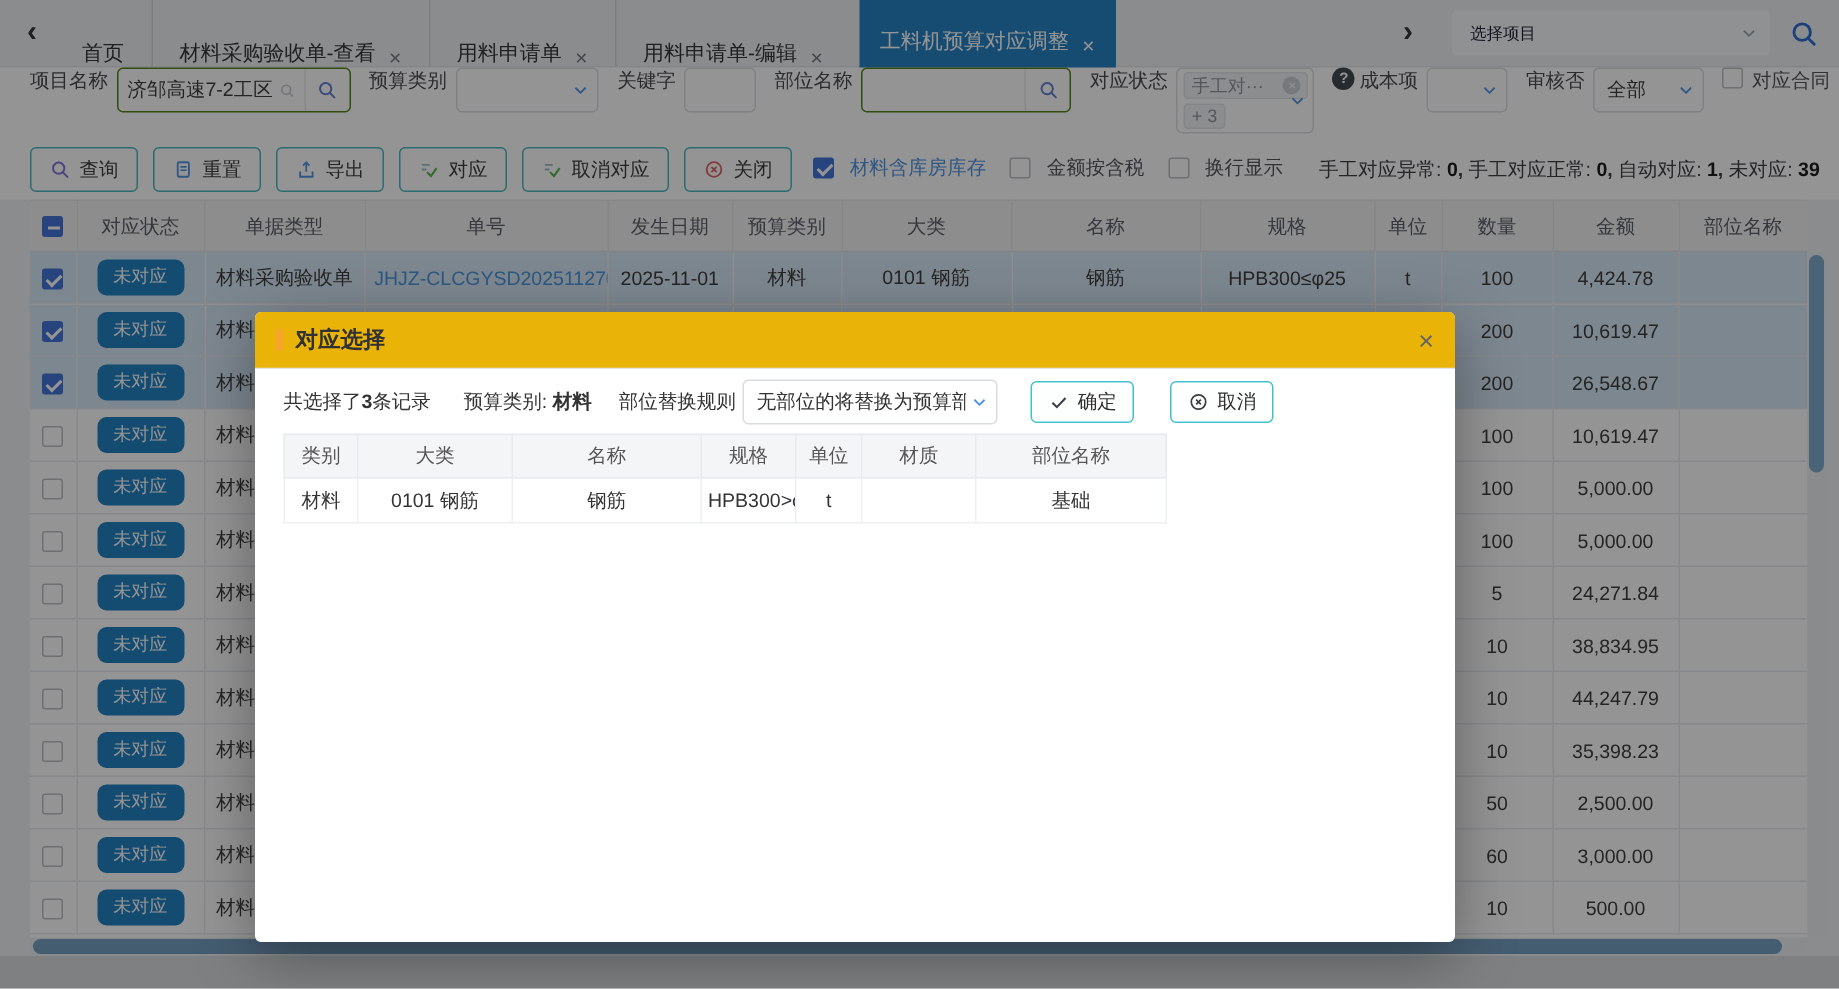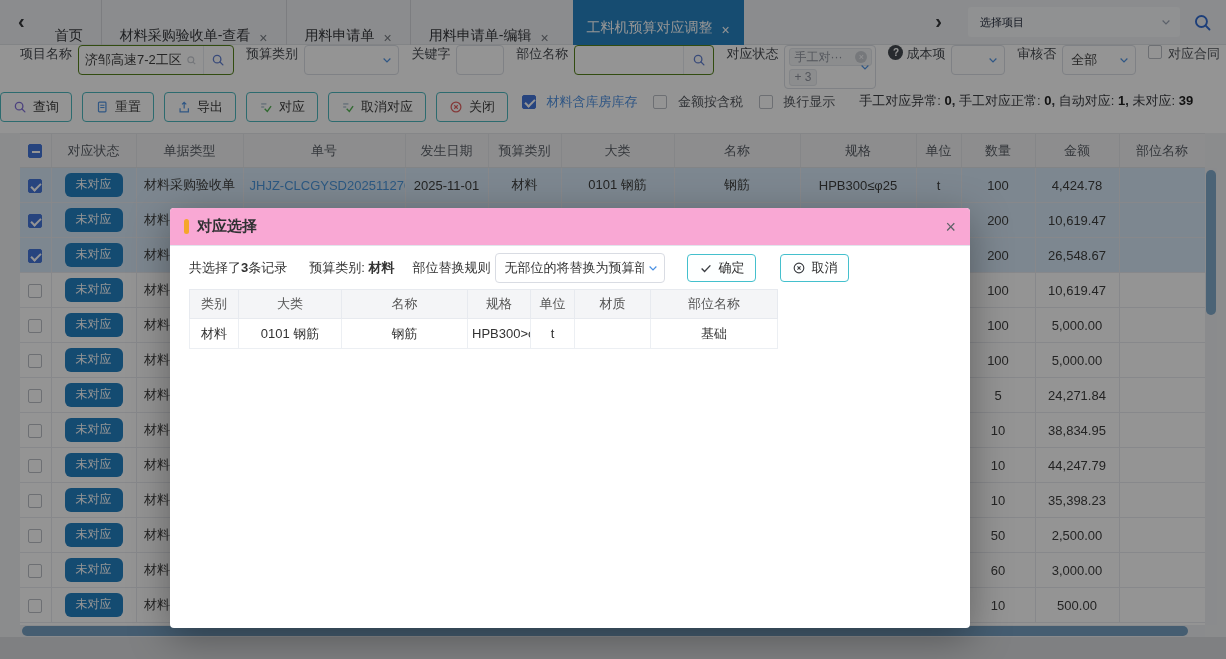--- a/index.html
+++ b/index.html
@@ -40,21 +40,21 @@
   .ms-box{width:92px;height:44px;box-sizing:border-box;border:1px solid #d9dce3;border-radius:4px;background:#fff;
     display:inline-flex;flex-direction:column;justify-content:center;gap:3px;padding:2px 18px 2px 4px;position:relative;vertical-align:middle}
   .ms-tag{background:#f0f2f5;border:1px solid #e1e4e9;border-radius:3px;font-size:12px;color:#8a8f99;
     padding:0 4px;height:17px;display:inline-flex;align-items:center;gap:13px;width:fit-content;line-height:1}
   .tag-x{width:12px;height:12px;border-radius:50%;background:#c8ccd2;color:#fff;font-size:9px;line-height:12px;
     text-align:center;display:inline-block;cursor:pointer}
   .ms-box .chev{position:absolute;right:4px;top:50%;margin-top:-6px}
   .help{width:15px;height:15px;border-radius:50%;background:#3a3f45;color:#fff;font-size:10px;font-weight:bold;
     text-align:center;line-height:15px;display:inline-block;margin-right:3px;vertical-align:middle}
   
-  .toolbar{height:41px;background:#fff;display:flex;align-items:flex-start;gap:10px;white-space:nowrap}
+  .toolbar{height:41px;background:#fff;display:flex;align-items:center;padding-left:20px;gap:10px;white-space:nowrap}
   .tbtn{height:30px;display:inline-flex;align-items:center;gap:6px;padding:0 12px;border:1px solid #43b4bc;
     border-radius:4px;background:#fff;font-size:13px;color:#333;cursor:pointer;font-family:inherit}
   .i14{width:14px;height:14px;flex:none}
   .cb{width:14px;height:14px;box-sizing:border-box;border:1px solid #b8bcc4;border-radius:2px;background:#fff;
     display:inline-block;position:relative;vertical-align:middle;cursor:pointer;flex:none}
   .cb-on{background:#3a6ed8;border-color:#3a6ed8}
   .cb-on::after{content:'';position:absolute;left:4px;top:1px;width:4px;height:8px;border:solid #fff;border-width:0 2px 2px 0;transform:rotate(45deg)}
   .cb-ind{background:#3a6ed8;border-color:#3a6ed8}
   .cb-ind::after{content:'';position:absolute;left:3px;top:6px;width:8px;height:2px;background:#fff}
   .cb-label{font-size:13px;color:#4a4e55;margin:0 6px 0 6px;vertical-align:middle}
@@ -78,21 +78,21 @@
   .link{color:#4393de;cursor:pointer}
   .vscroll{position:absolute;right:9px;top:35px;width:12px;height:457px;background:#edeff2}
   .vscroll .thumb{position:absolute;left:1px;top:2px;width:10px;height:145px;background:#7ba6c8;border-radius:5px;cursor:pointer}
   .hscroll{position:absolute;left:20px;top:492px;width:1185px;height:12px;background:#edeff2}
   .hscroll .thumb{position:absolute;left:2px;top:1px;width:1166px;height:10px;background:#6f9cc0;border-radius:5px;cursor:pointer}
   .bottomstrip{height:22px;background:#d9dbdf}
   
   .overlay{position:absolute;inset:0;background:rgba(17,17,17,0.45);z-index:40}
   .modal{position:absolute;left:170px;top:208px;width:800px;height:420px;background:#fff;border-radius:4px;
     box-shadow:0 10px 40px rgba(0,0,0,.35);z-index:50;display:flex;flex-direction:column}
-  .modal-header{height:38px;flex:none;background:#f9a8d4;border-radius:4px 4px 0 0;border-bottom:1px solid #e2e5ec;
+  .modal-header{height:38px;flex:none;background:#eab308;border-radius:4px 4px 0 0;border-bottom:1px solid #e2e5ec;
     display:flex;align-items:center;padding:0 14px;box-sizing:border-box}
   .m-bar{width:5px;height:15px;border-radius:2.5px;background:#f5a62a;margin-right:8px}
   .m-title{font-size:15px;font-weight:600;color:#303133}
   .m-close{margin-left:auto;font-size:18px;color:#5f6368;cursor:pointer;line-height:1}
   .modal-controls{height:43px;flex:none;display:flex;align-items:center;padding-left:19px;font-size:13px;color:#333}
   .m-info{margin-right:22px}
   .m-budget{margin-right:18px}
   .m-rule-label{margin-right:5px}
   .m-sel{width:170px;justify-content:flex-start}
   .m-sel .val{overflow:hidden;white-space:nowrap;flex:1}

